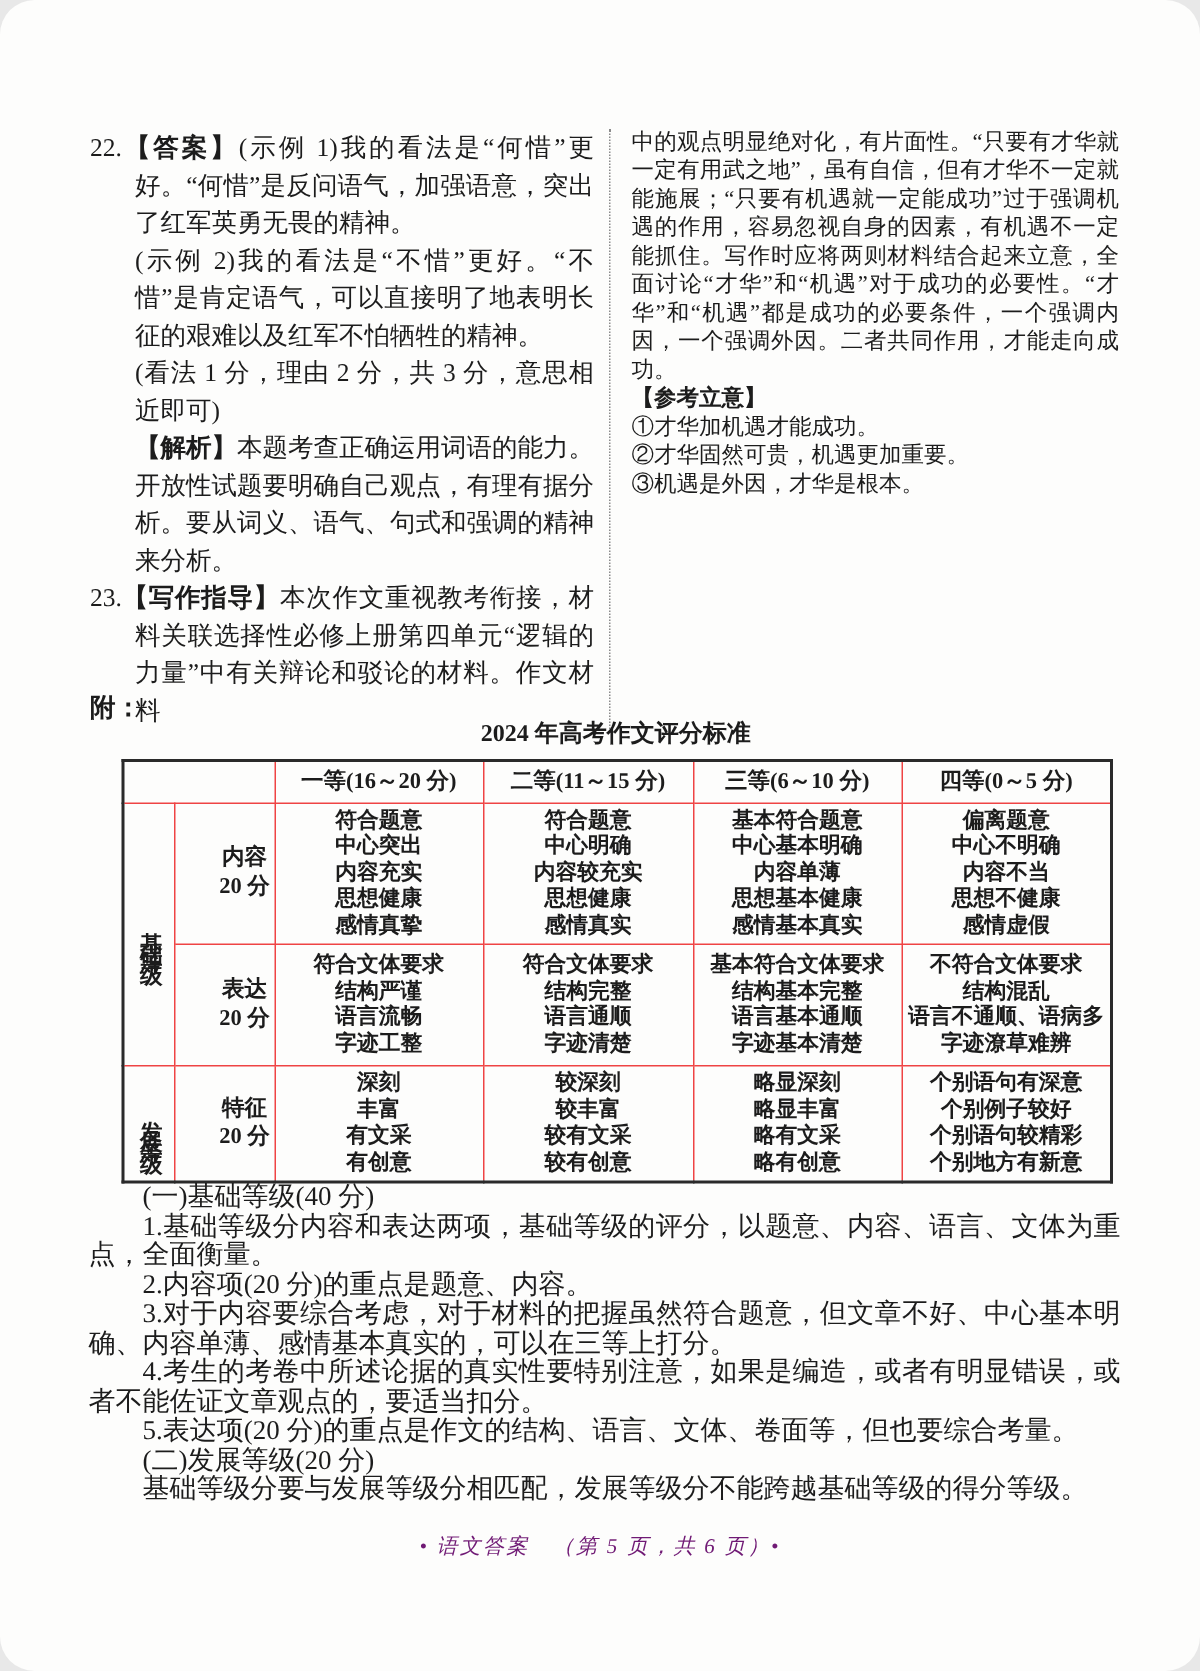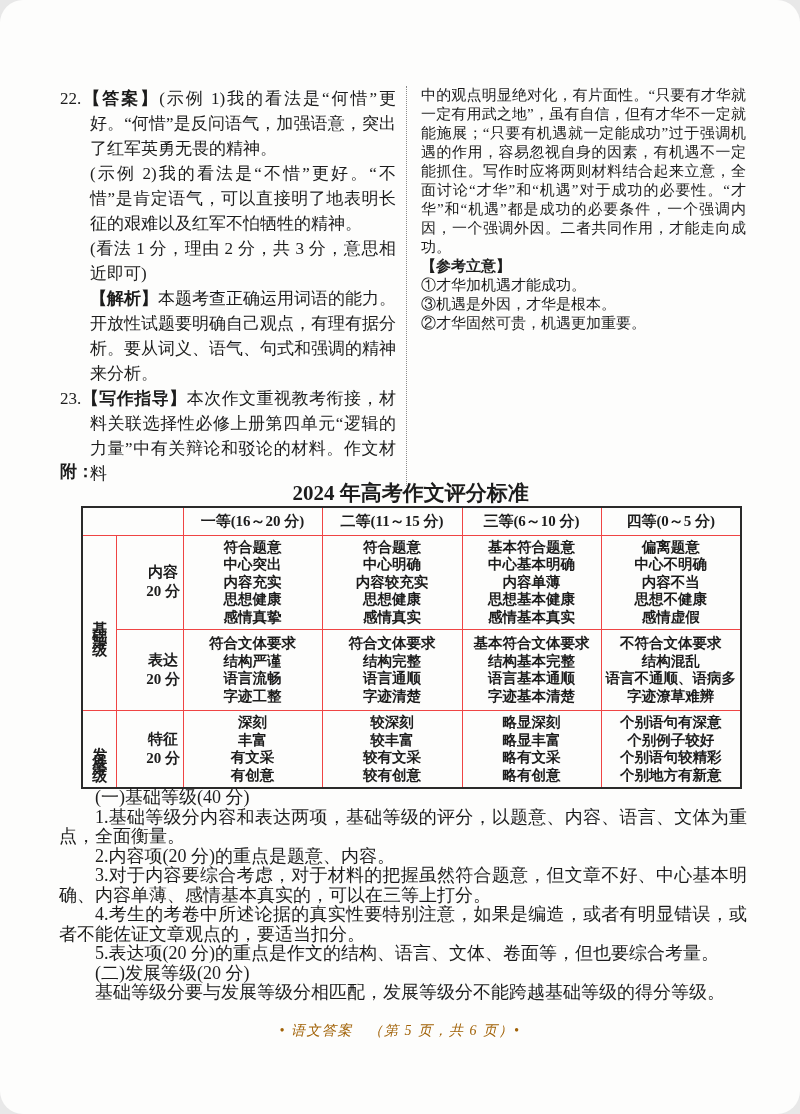--- a/index.html
+++ b/index.html
@@ -56,21 +56,21 @@
     top: 460px; left: 60px;
     font-weight: bold;
     font-size: 17px;
   }
   .tbl-title {
     position: absolute;
     top: 479px; left: 81px;
     width: 659px;
     text-align: center;
     font-weight: bold;
-    font-size: 21px;
+    font-size: 16px;
   }
   table.rubric {
     position: absolute;
     top: 506px; left: 81px;
     width: 659px;
     border-collapse: collapse;
     table-layout: fixed;
     border: 2px solid #2a2a2a;
   }
   table.rubric td {
@@ -113,21 +113,21 @@
   }
 
   
   .footer {
     position: absolute;
     top: 1022px; left: 0; right: 0;
     text-align: center;
     font-style: italic;
     font-size: 14px;
     letter-spacing: 1.5px;
-    color: #a16207;
+    color: #701a75;
   }
 </style>
 </head>
 <body>
 
 <div class="page">
 
   <div class="twocol">
     <div class="col-l">
       <div class="hang">
@@ -139,22 +139,22 @@
       <div class="hang">
         <p class="head"><span class="num">23.</span><b class="lbl">【写作指导】</b><span>本次作文重视教考衔接，材料关联选择性必修上册第四单元“逻辑的力量”中有关辩论和驳论的材料。作文材料</span></p>
       </div>
     </div>
     <div class="col-divider"></div>
     <div class="col-r">
       <p>中的观点明显绝对化，有片面性。“只要有才华就一定有用武之地”，虽有自信，但有才华不一定就能施展；“只要有机遇就一定能成功”过于强调机遇的作用，容易忽视自身的因素，有机遇不一定能抓住。写作时应将两则材料结合起来立意，全面讨论“才华”和“机遇”对于成功的必要性。“才华”和“机遇”都是成功的必要条件，一个强调内因，一个强调外因。二者共同作用，才能走向成功。</p>
       <p><b class="lbl">【参考立意】</b></p>
       <div class="pts">
         <p>①才华加机遇才能成功。</p>
+        <p>②才华固然可贵，机遇更加重要。</p>
         <p>③机遇是外因，才华是根本。</p>
-        <p>②才华固然可贵，机遇更加重要。</p>
       </div>
     </div>
   </div>
 
   <div class="fu">附：</div>
   <div class="tbl-title">2024 年高考作文评分标准</div>
 
   <table class="rubric">
     <colgroup>
       <col style="width:34px">

